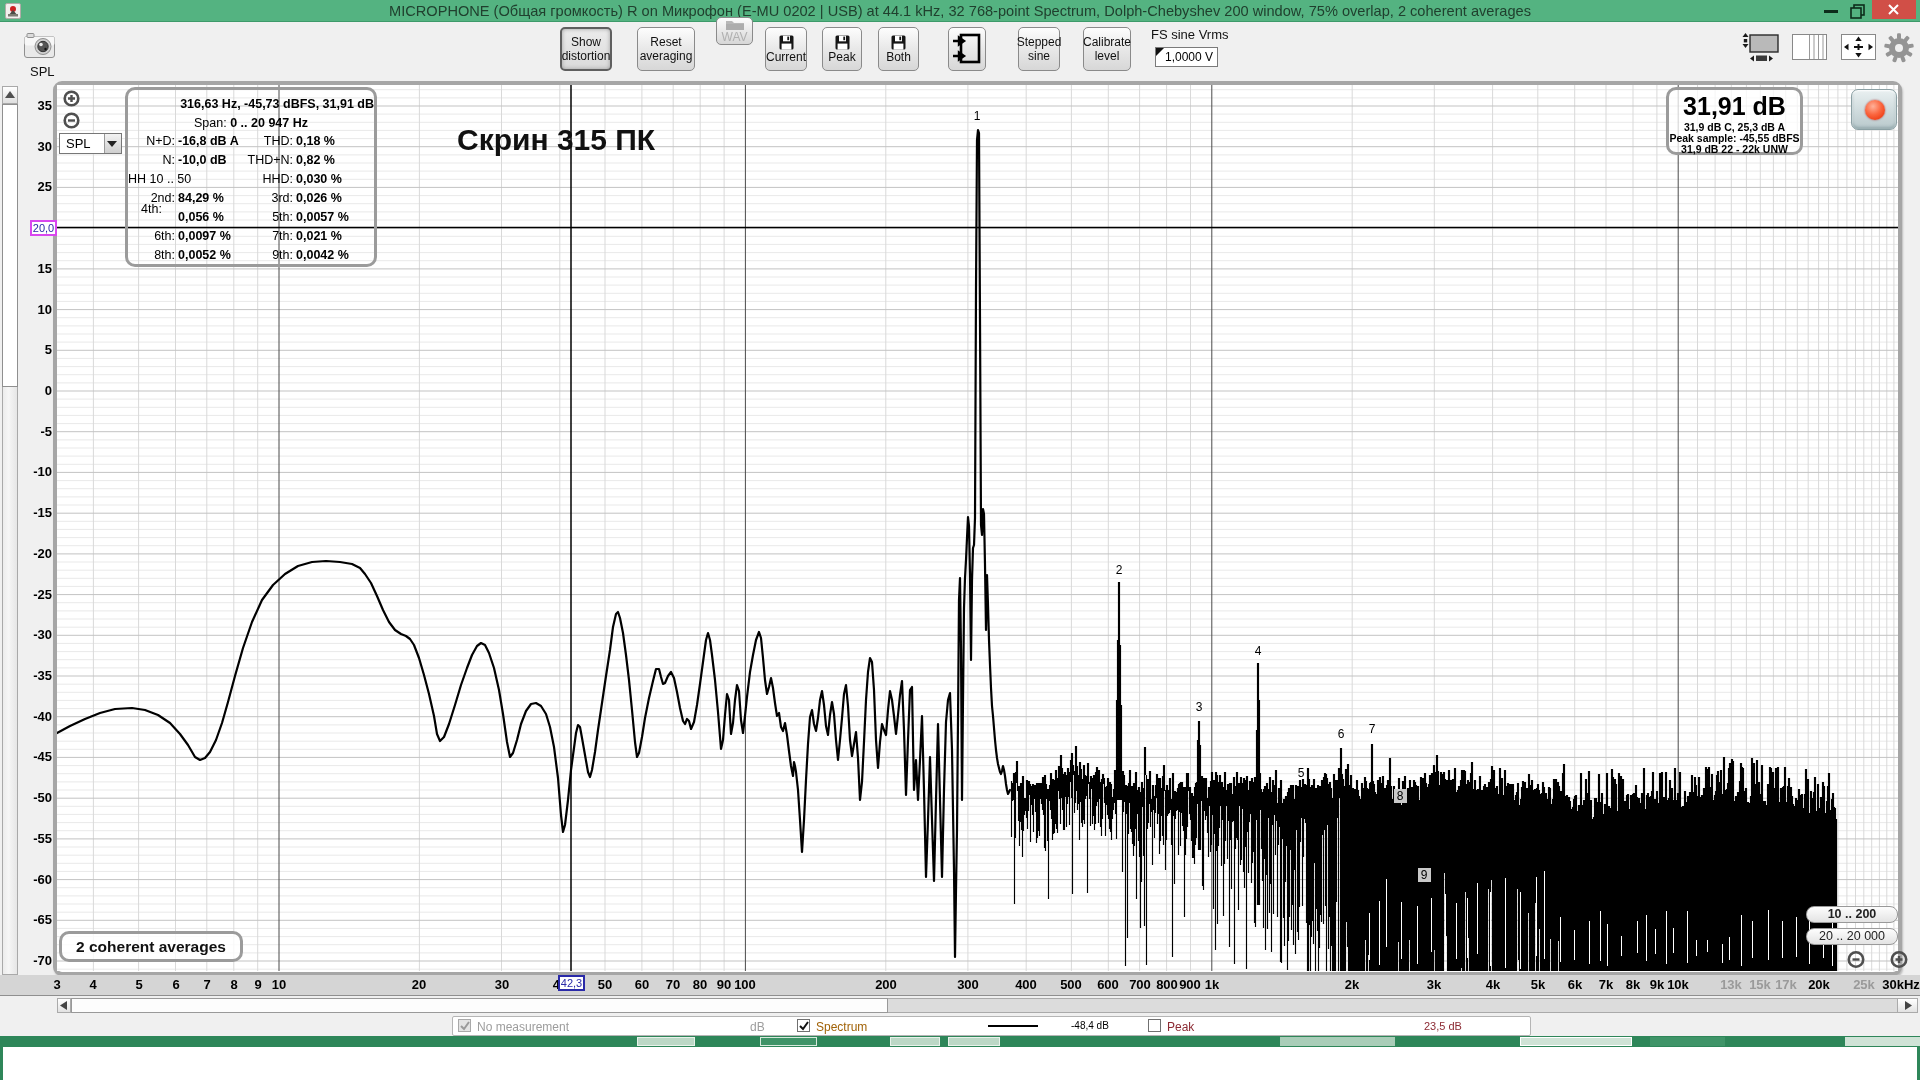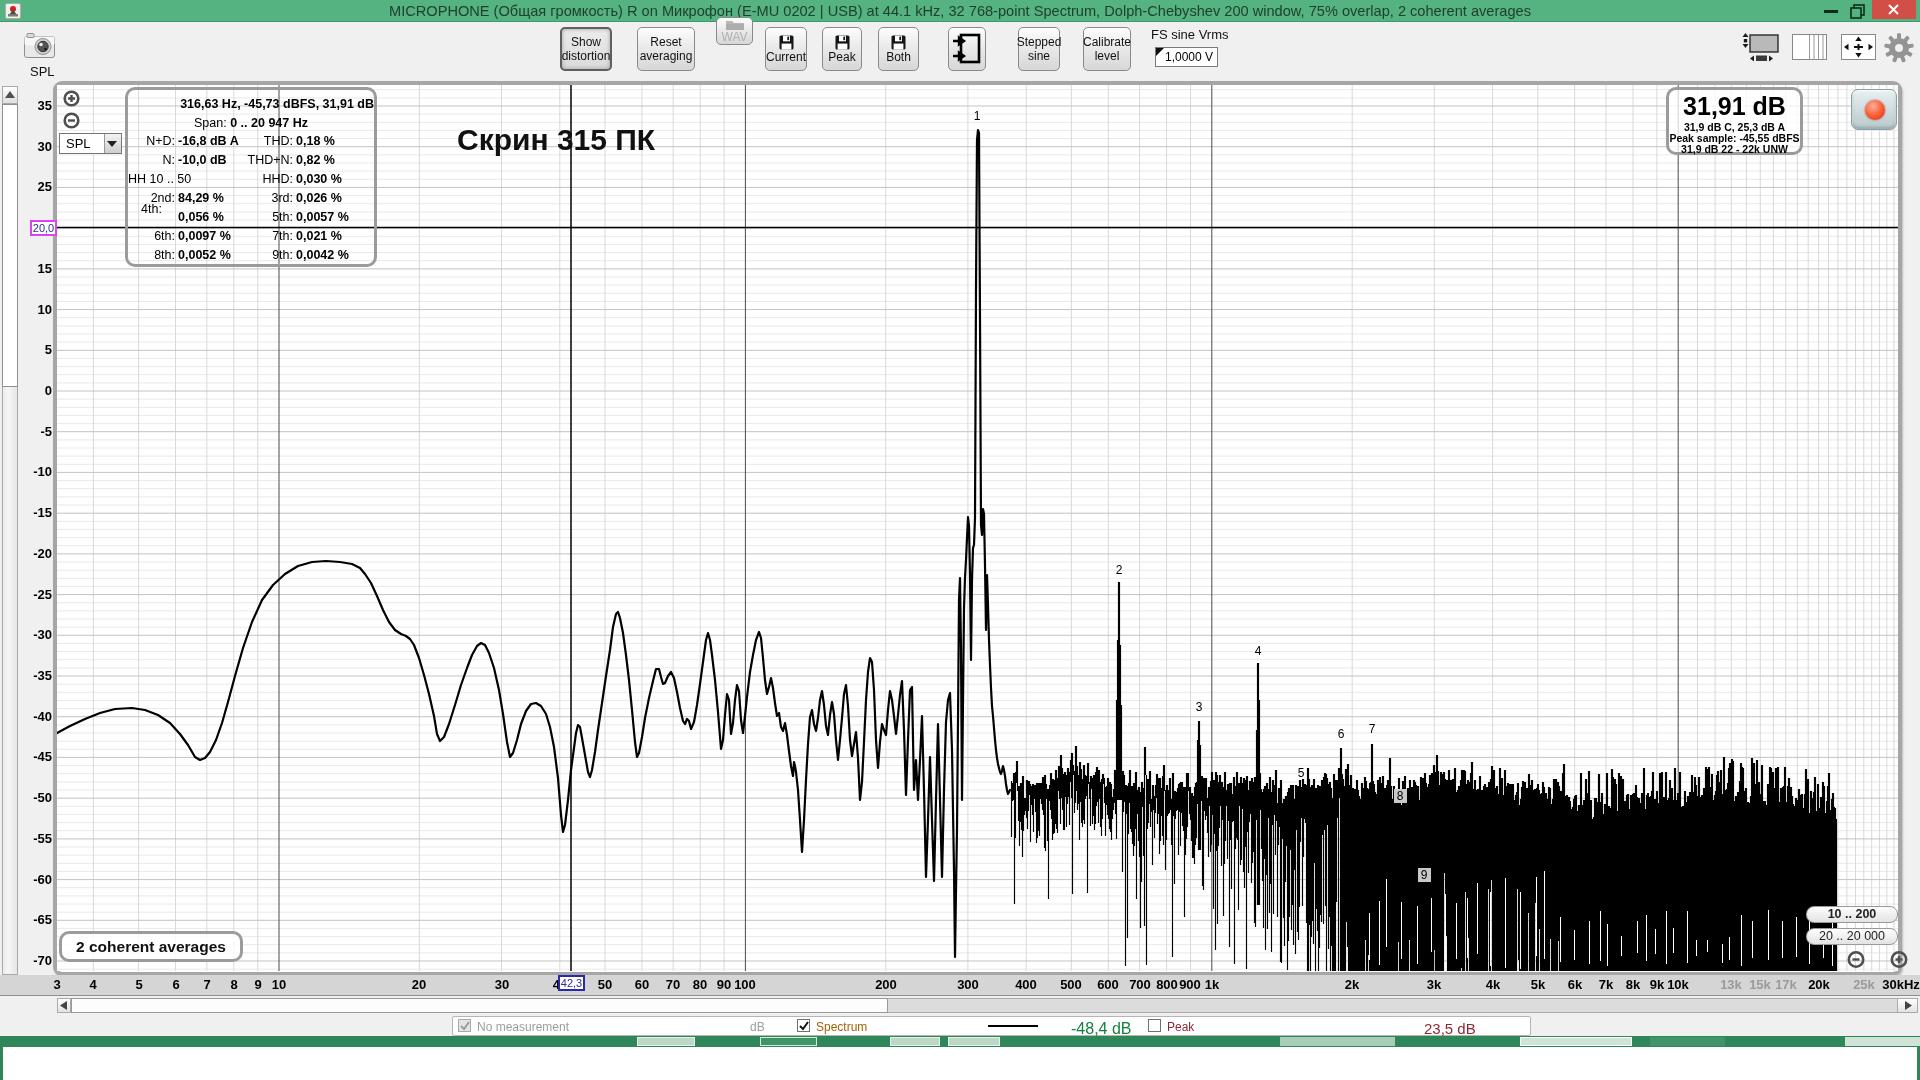--- a/index.html
+++ b/index.html
@@ -318,24 +318,24 @@
     <path d="M2 6 L5 9 L10 2" stroke="#9a9a9a" stroke-width="2" fill="none"></path>
   </svg>
 <div class="abs" style="left:477px;top:1020px;font-size:12px;color:#9d9d9d">No measurement</div>
 <div class="abs" style="left:750px;top:1020px;font-size:12px;color:#9d9d9d">dB</div>
 <div class="cb" style="left:797px;top:1019px"></div>
 <svg class="abs" style="left:798px;top:1020px" width="12" height="12">
     <path d="M2 6 L5 9 L10 2" stroke="#111" stroke-width="2" fill="none"></path>
   </svg>
 <div class="abs" style="left:816px;top:1020px;font-size:12px;color:#a16207">Spectrum</div>
 <div class="abs" style="left:988px;top:1025px;width:50px;height:2px;background:#000"></div>
-<div class="abs" style="left:1071px;top:1020px;font-size:16px;color:#15803d">-48,4 dB</div>
+<div class="abs" style="left:1071px;top:1020px;font-size:10px;color:#000000">-48,4 dB</div>
 <div class="cb" style="left:1148px;top:1019px"></div>
 <div class="abs" style="left:1167px;top:1020px;font-size:12px;color:#8c2a33">Peak</div>
-<div class="abs" style="left:1424px;top:1020px;font-size:15px;color:#8c2a33">23,5 dB</div>
+<div class="abs" style="left:1424px;top:1020px;font-size:11px;color:#8c2a33">23,5 dB</div>
 
 <div class="abs" style="left:0;top:1036px;width:1920px;height:11px;background:#2e8659"></div>
 <div class="abs" style="left:637px;top:1037px;width:58px;height:9px;background:#bcd8c6;border:1px solid #e8f2ea"></div>
 <div class="abs" style="left:760px;top:1037px;width:57px;height:9px;background:#3f9468;border:1px solid #d8eadd"></div>
 <div class="abs" style="left:890px;top:1037px;width:50px;height:9px;background:#bcd8c6;border:1px solid #e8f2ea"></div>
 <div class="abs" style="left:948px;top:1037px;width:52px;height:9px;background:#bcd8c6;border:1px solid #e8f2ea"></div>
 <div class="abs" style="left:1280px;top:1037px;width:115px;height:9px;background:#a9cdb8"></div>
 <div class="abs" style="left:1520px;top:1037px;width:112px;height:9px;background:#cfe3d6;border:1px solid #fff"></div>
 <div class="abs" style="left:1650px;top:1037px;width:75px;height:9px;background:#3f9468"></div>
 <div class="abs" style="left:1845px;top:1037px;width:75px;height:9px;background:#cfe3d6"></div>

